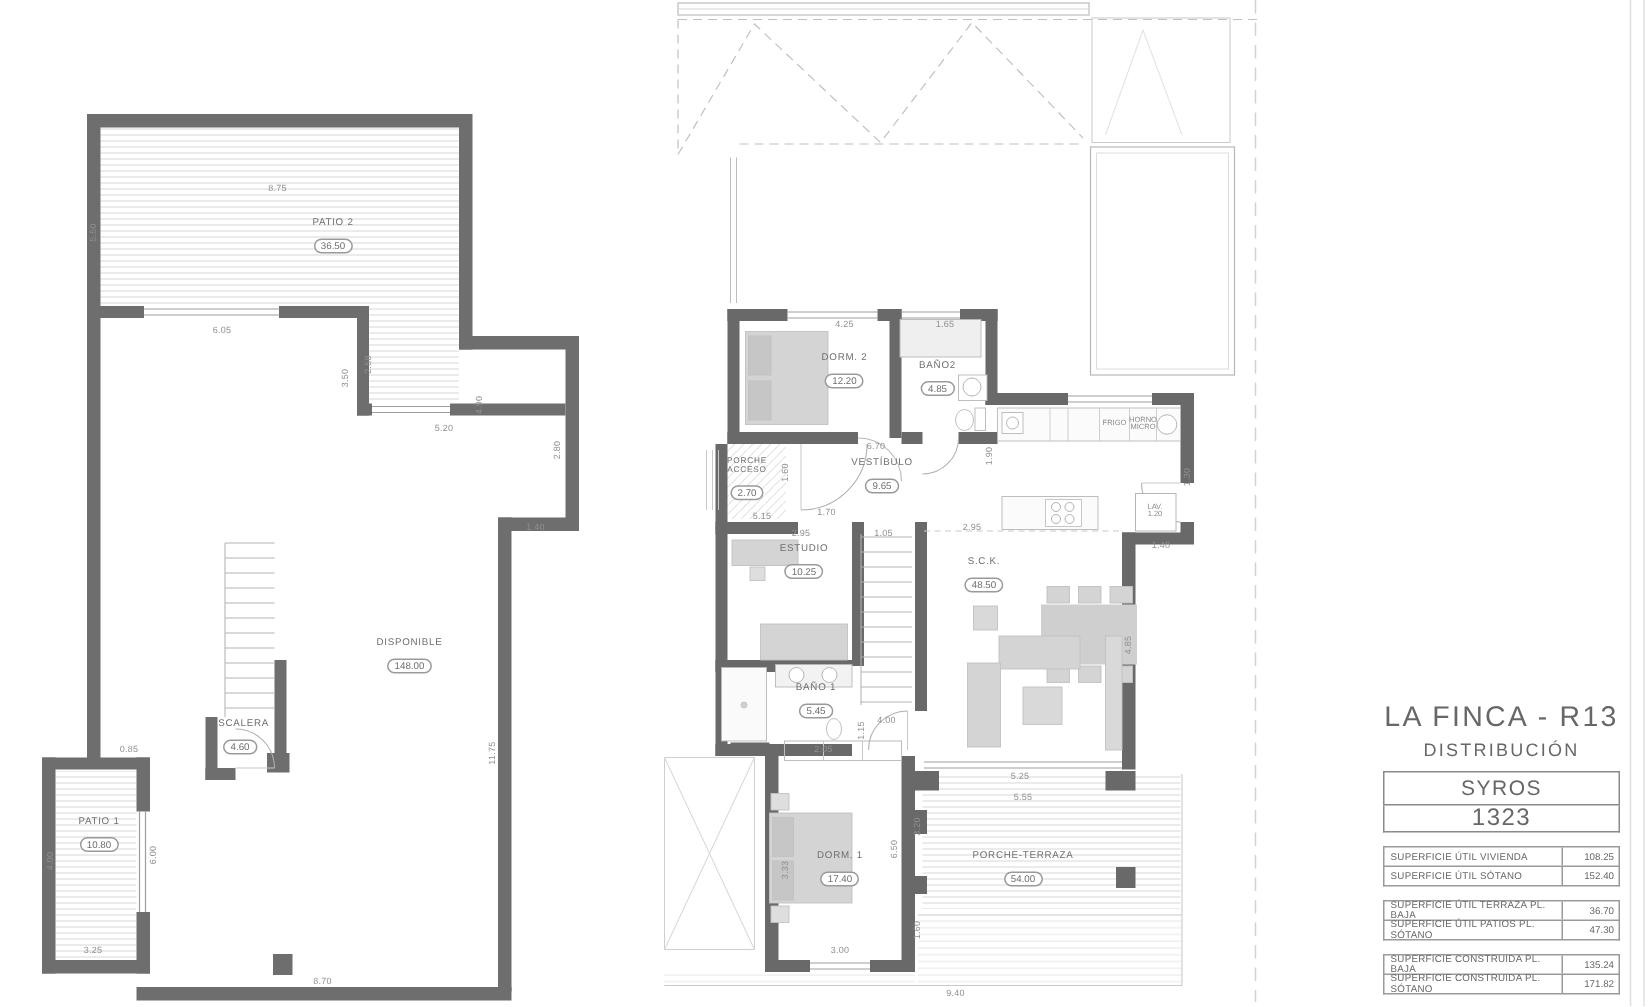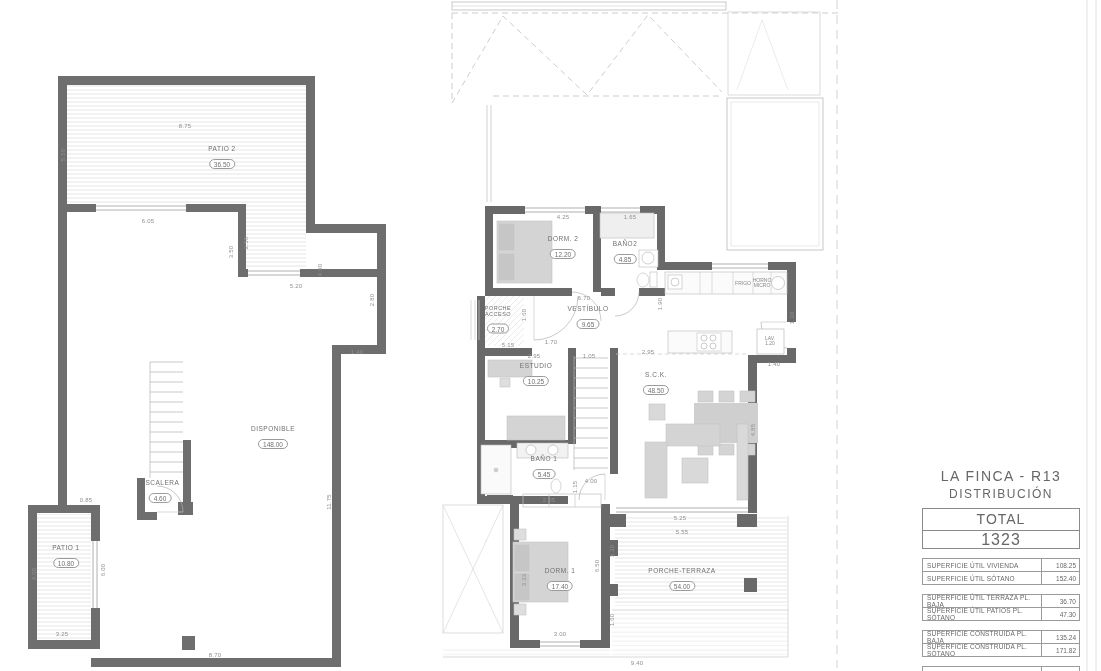--- a/index.html
+++ b/index.html
@@ -17,21 +17,21 @@
 
   
   .fixture { position:absolute; transform:translate(-50%,-50%); font-size:5px; line-height:5px; color:#8a8a8a; text-align:center; width:20px; z-index:5; }
 
   
   .dim { position:absolute; transform:translate(-50%,-50%); font-size:6px; color:#909090; white-space:nowrap; letter-spacing:0.2px; z-index:4; }
   .dim.v { transform:translate(-50%,-50%) rotate(-90deg); }
 
   
   .tb { position:absolute; left:922px; top:468px; width:158px; color:#676767; z-index:6; }
-  .tb-title { font-size:14px; letter-spacing:1.5px; text-align:center; }
+  .tb-title { font-size:19px; letter-spacing:1.5px; text-align:center; }
   .tb-sub   { font-size:12px; letter-spacing:1.5px; text-align:center; margin-top:3px; }
   .tb-box1 { border:1px solid #8a8a8a; height:21px; line-height:21px; text-align:center; font-size:14px; letter-spacing:1px; margin-top:7px; }
   .tb-box2 { border:1px solid #8a8a8a; border-top:none; height:17px; line-height:17px; text-align:center; font-size:16px; letter-spacing:1px; }
   .tb-group { margin-top:9px; }
   .tb-row { display:flex; border:1px solid #9a9a9a; font-size:6.5px; height:12px; align-items:stretch; background:#fff; }
   .tb-row + .tb-row { border-top:none; }
   .tb-row .l { flex:1; padding-left:4px; display:flex; align-items:center; letter-spacing:0.2px; }
   .tb-row .vv { width:34px; border-left:1px solid #9a9a9a; display:flex; align-items:center; justify-content:flex-end; padding-right:3px; }
 </style>
 </head>
@@ -411,21 +411,21 @@
   <span class="dim" style="left:682px;top:532px">5.55</span>
   <span class="dim v" style="left:612px;top:551px">3.20</span>
   <span class="dim v" style="left:597px;top:566px">6.50</span>
   <span class="dim v" style="left:612px;top:620px">1.60</span>
   <span class="dim" style="left:637px;top:663px">9.40</span>
   <span class="dim v" style="left:753px;top:430px">4.85</span>
 
   <div class="tb">
     <div class="tb-title">LA FINCA - R13</div>
     <div class="tb-sub">DISTRIBUCIÓN</div>
-    <div class="tb-box1">TOTAL</div>
+    <div class="tb-box1">SYROS</div>
     <div class="tb-box2">1323</div>
 
     <div class="tb-group">
       <div class="tb-row">
         <div class="l">SUPERFICIE ÚTIL VIVIENDA</div>
         <div class="vv">108.25</div>
       </div>
       <div class="tb-row">
         <div class="l">SUPERFICIE ÚTIL SÓTANO</div>
         <div class="vv">152.40</div>

